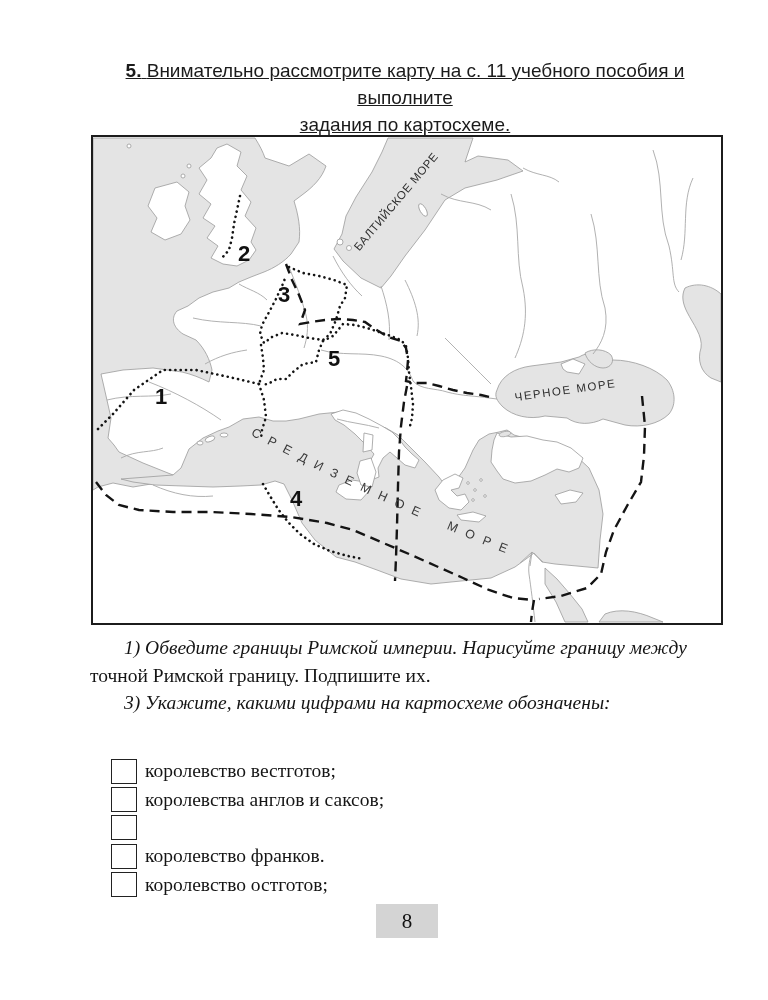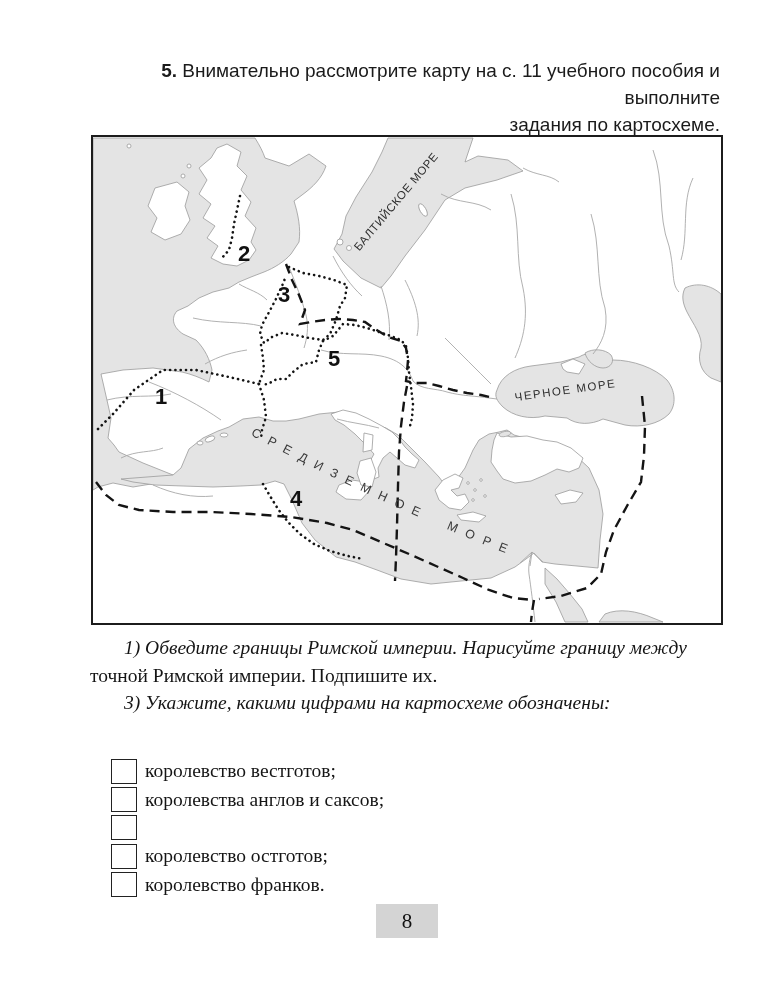--- a/index.html
+++ b/index.html
@@ -2,21 +2,21 @@
 <html><head>
 <meta charset="utf-8">
 <style>
   html,body{margin:0;padding:0;}
   body{
     width:768px;height:1000px;position:relative;background:#ffffff;
     font-family:"Liberation Sans",sans-serif;color:#1c1c1c;overflow:hidden;
   }
   .header{
     position:absolute;left:90px;top:57px;width:630px;
-    font-size:19px;line-height:27px;color:#1b1b1b;text-align:right;
+    font-size:19px;line-height:27px;color:#1b1b1b;text-align:center;text-decoration:underline;
   }
   .header b{font-weight:bold;}
   .map-frame{
     position:absolute;left:91px;top:135px;width:628px;height:486px;
     border:2px solid #1c1c1c;box-sizing:content-box;background:#ffffff;
   }
   .map-frame svg{display:block;}
   .sealabel{
     font-family:"Liberation Sans",sans-serif;fill:#2e2e2e;font-weight:500;
   }
@@ -163,41 +163,41 @@
   <text class="regnum" x="68" y="266" text-anchor="middle">1</text>
   <text class="regnum" x="151" y="123" text-anchor="middle">2</text>
   <text class="regnum" x="191" y="164" text-anchor="middle">3</text>
   <text class="regnum" x="203" y="368" text-anchor="middle">4</text>
   <text class="regnum" x="241" y="228" text-anchor="middle">5</text>
 </svg>
 </div>
 
 <div class="body-text">
   <div class="line indent">1) Обведите границы Римской империи. Нарисуйте границу между</div>
-  <div class="line">точной Римской империи. Подпишите их.</div>
+  <div class="line">точной Римской границу. Подпишите их.</div>
   <div class="line indent">3) Укажите, какими цифрами на картосхеме обозначены:</div>
 </div>
 
 <div class="checklist">
   <div class="check-row">
     <div class="checkbox"></div>
     <span>королевство вестготов;</span>
   </div>
   <div class="check-row">
     <div class="checkbox"></div>
     <span>королевства англов и саксов;</span>
   </div>
   <div class="check-row">
     <div class="checkbox"></div>
   </div>
   <div class="check-row">
     <div class="checkbox"></div>
+    <span>королевство франков.</span>
+  </div>
+  <div class="check-row">
+    <div class="checkbox"></div>
     <span>королевство остготов;</span>
-  </div>
-  <div class="check-row">
-    <div class="checkbox"></div>
-    <span>королевство франков.</span>
   </div>
 </div>
 
 <div class="page-num">
   <span>8</span>
 </div>
 
 </body></html>

